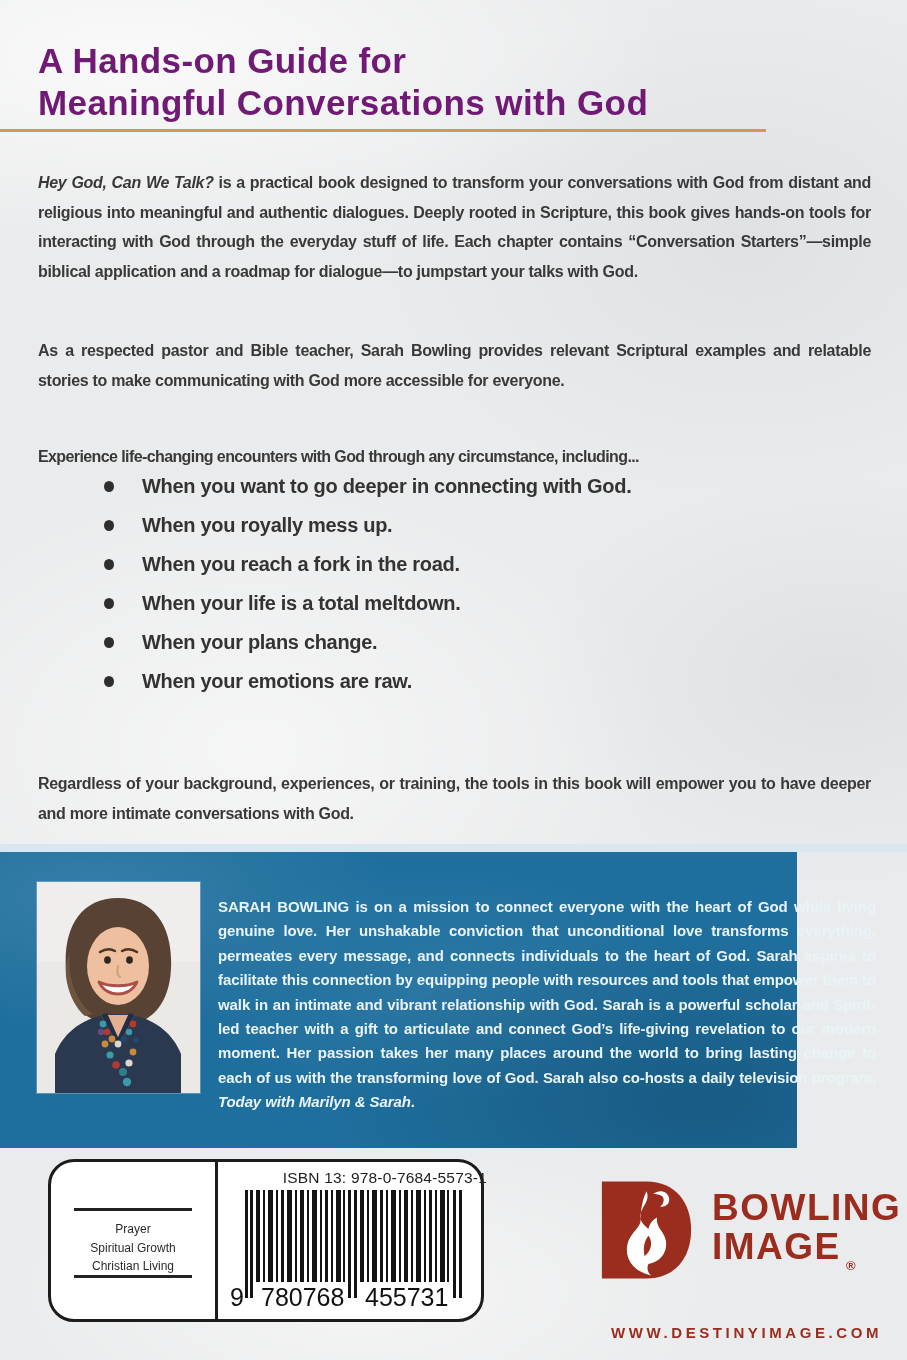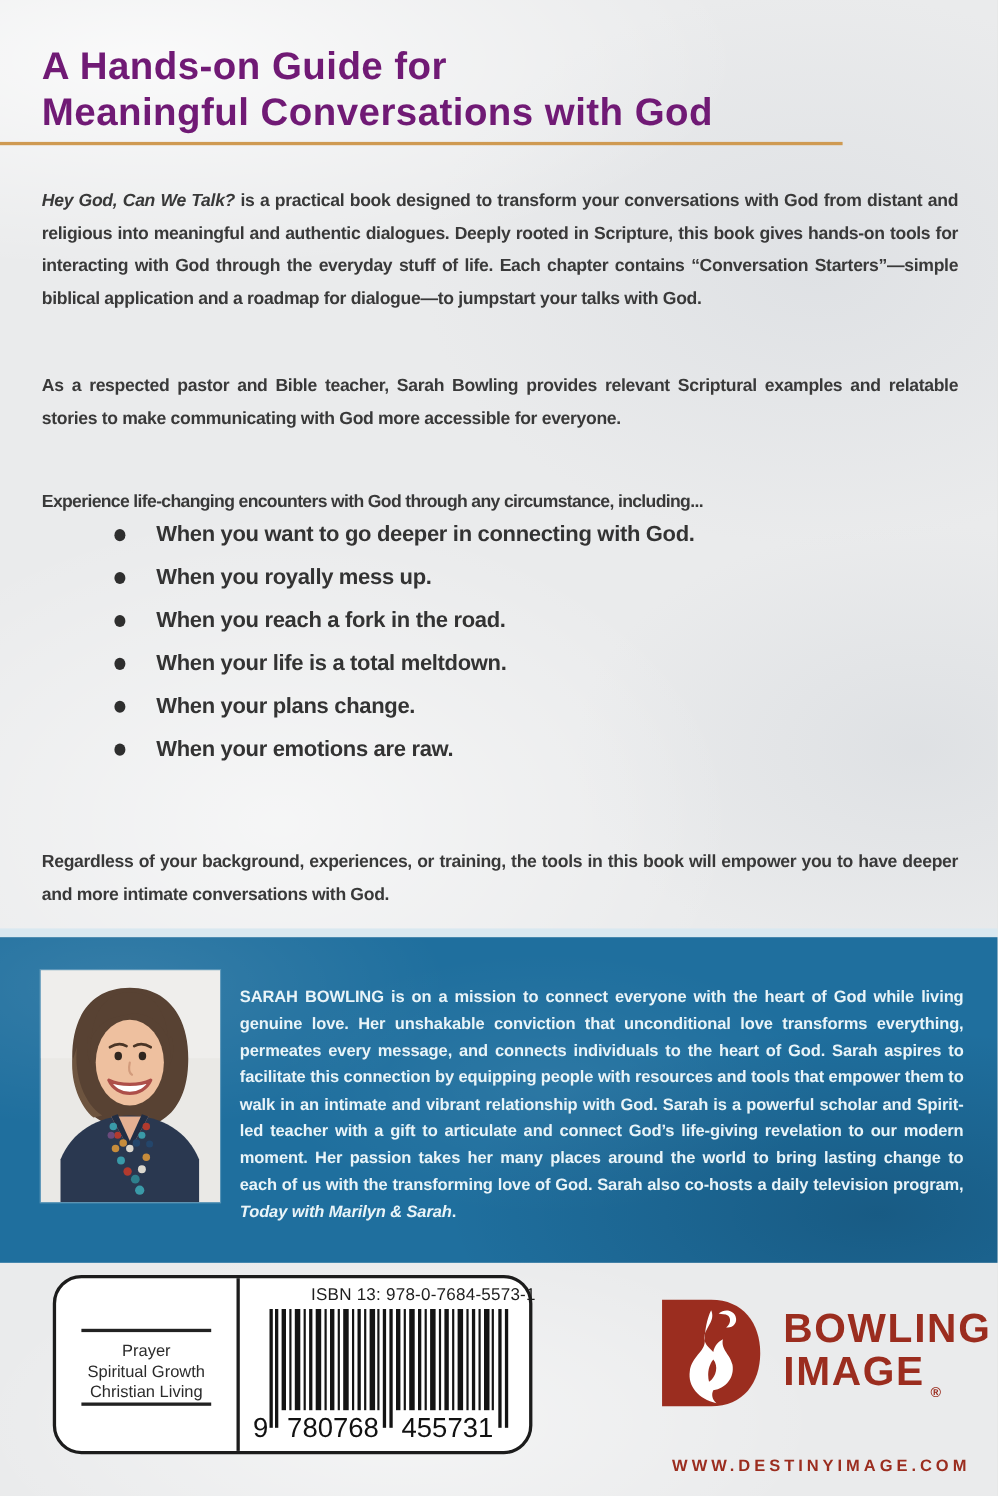--- a/index.html
+++ b/index.html
@@ -52,21 +52,21 @@
     position: absolute; left: 84px; top: 6px; width: 10px; height: 11px;
     border-radius: 50%; background: #2e2e2e;
   }
 
   
   .band-edge {
     position: absolute; left: 0; top: 844px; width: 907px; height: 8px;
     background: #d9e8f0; z-index: 2;
   }
   .author-band {
-    position: absolute; left: 0; top: 852px; width: 907px; height: 296px; z-index: 2;
+    position: absolute; left: 0; top: 852px; width: 797px; height: 296px; z-index: 2;
     background:
       radial-gradient(500px 220px at 12% 15%, rgba(255,255,255,0.10), rgba(255,255,255,0) 60%),
       radial-gradient(600px 260px at 88% 85%, rgba(0,20,40,0.22), rgba(0,20,40,0) 65%),
       radial-gradient(420px 200px at 55% 45%, rgba(255,255,255,0.06), rgba(255,255,255,0) 60%),
       #1f6f9e;
   }
   .author-photo {
     position: absolute; left: 37px; top: 30px; width: 163px; height: 211px;
     display: block; box-shadow: 0 0 0 1px rgba(255,255,255,0.25);
   }
@@ -86,21 +86,21 @@
     background: #ffffff; border: 3px solid #1c1c1c; border-radius: 26px;
   }
   .barcode-divider {
     position: absolute; left: 164px; top: 0; width: 3px; height: 157px; background: #1c1c1c;
   }
   .cat-rule { position: absolute; left: 23px; width: 118px; height: 3px; background: #222; }
   .cat-rule.top { top: 46px; }
   .cat-rule.bottom { top: 113px; }
   .category-list {
     position: absolute; left: 0; top: 58px; width: 164px; text-align: center;
-    color: #2b2b2b; font-size: 15px; line-height: 18.5px; font-weight: 400;
+    color: #2b2b2b; font-size: 12px; line-height: 18.5px; font-weight: 400;
   }
   .isbn-label {
     position: absolute; left: 170px; top: 7px; width: 266px; text-align: right;
     color: #1e1e1e; font-size: 15.5px; font-weight: 400; letter-spacing: 0.2px;
   }
   .barcode-svg { position: absolute; left: 178px; top: 28px; }
   .barcode-digits { font-family: "Liberation Sans", sans-serif; font-size: 25px; fill: #111; }
 
   .publisher { position: absolute; left: 598px; top: 30px; width: 280px; }
   .publisher-mark { position: absolute; left: 0; top: 0; width: 97px; height: 104px; }

